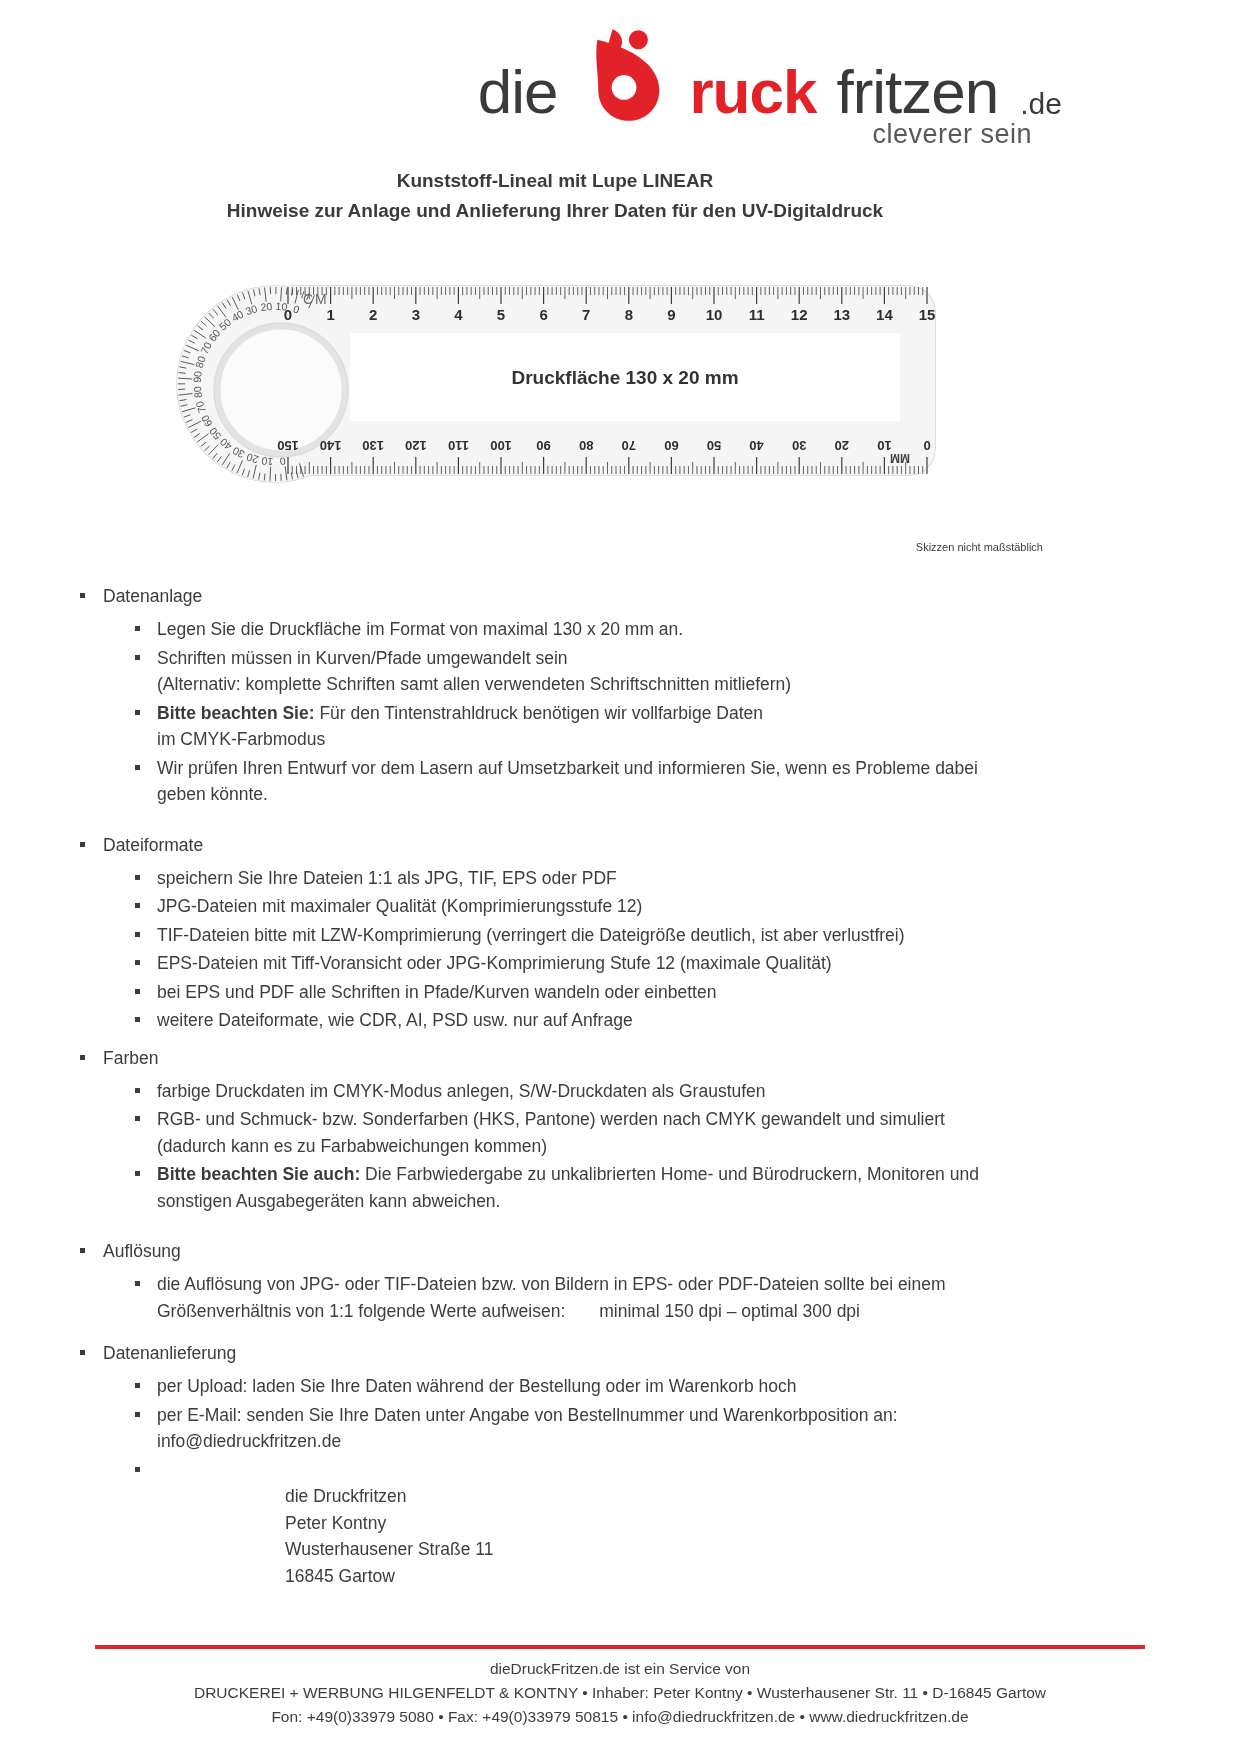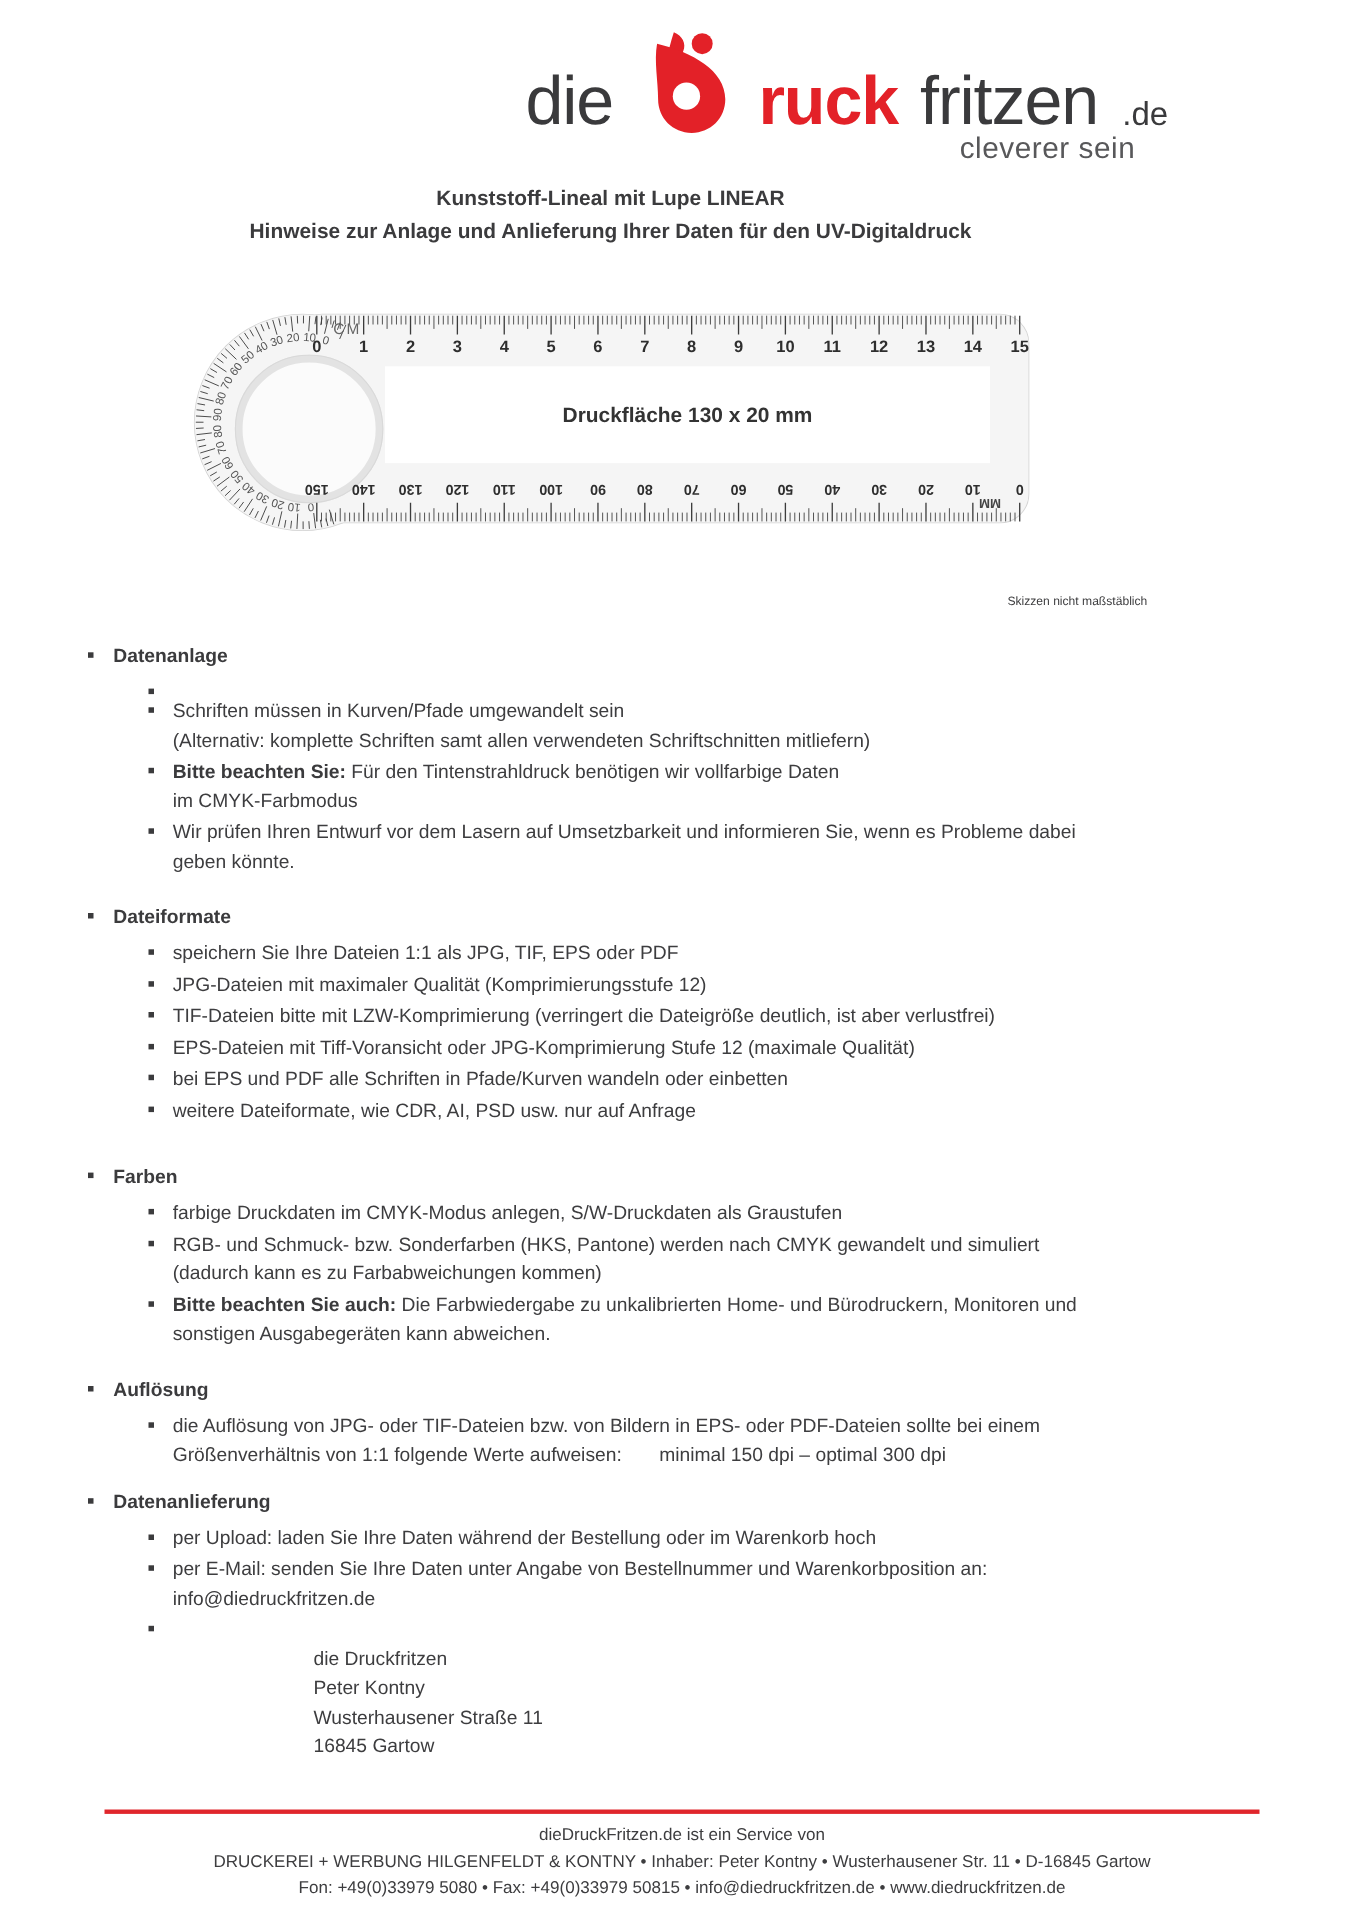--- a/index.html
+++ b/index.html
@@ -16,30 +16,30 @@
   .logo-tld{font-size:30px;color:#3a3a3c;margin:0 0 4px 2px;font-weight:500;}
   .logo-tagline{font-size:27px;color:#58585a;margin-top:-4px;padding-right:30px;letter-spacing:0.5px;}
   
   .title{position:absolute;top:166px;left:0;width:1110px;text-align:center;
          font-size:19px;font-weight:bold;color:#3b3b3d;line-height:30px;}
   
   .ruler{position:absolute;left:155px;top:276px;width:790px;height:210px;}
   .caption{position:absolute;top:541px;right:197px;font-size:11px;color:#3d3d3f;}
   
   .content{position:absolute;top:583px;left:0;width:1240px;}
-  .h1{margin-left:80px;font-size:17.5px;font-weight:bold;line-height:27px;margin-bottom:6px;color:#3b3b3d;}
+  .h1{margin-left:80px;font-size:17.5px;font-weight:normal;line-height:27px;margin-bottom:6px;color:#3b3b3d;}
   .mk1,.mk2{display:inline-block;width:5px;height:5px;background:#3b3b3d;vertical-align:4px;}
   .mk1{margin-right:18px;}
   .li{display:flex;margin:2px 0 2px 135px;}
   .li .mk2{flex:0 0 5px;margin-right:17px;margin-top:10px;}
   .tx{font-size:17.5px;line-height:26.5px;color:#3d3d3f;}
   .tx b{color:#3b3b3d;}
   .ind{padding-left:128px;display:inline-block;}
   #sec-dateiformate{margin-top:24px;}
-  #sec-farben{margin-top:34px;}
+  #sec-farben{margin-top:11px;}
   #sec-aufloesung{margin-top:24px;}
   #sec-datenanlieferung{margin-top:16px;}
   
   .rule{position:absolute;left:95px;width:1050px;top:1645px;height:4px;background:#e0262c;}
   .footer{position:absolute;top:1657px;left:0;width:1240px;text-align:center;
           font-size:15.5px;line-height:24px;color:#3d3d3f;}
 </style>
 </head>
 <body>
 
@@ -499,20 +499,21 @@
       <text x="133" y="173" font-size="13" font-weight="bold" fill="#2e2e2e" text-anchor="middle" transform="rotate(180 133 169)">150</text>
       <text x="745" y="186" font-size="12" font-weight="bold" fill="#444" text-anchor="middle" transform="rotate(180 745 182)">MM</text>
     </svg></div>
 <div class="caption">Skizzen nicht maßstäblich</div>
 
 <main class="content">
     <section class="sec" id="sec-datenanlage">
       <div class="h1"><span class="mk1"></span><span>Datenanlage</span></div>
       <div class="li">
         <span class="mk2"></span>
+        <div class="tx"><span><span>Legen Sie die Druckfläche im Format von maximal 130 x 20 mm an.</span></span></div>
       </div>
       <div class="li">
         <span class="mk2"></span>
         <div class="tx"><span><span>Schriften müssen in Kurven/Pfade umgewandelt sein</span></span><br><span><span>(Alternativ: komplette Schriften samt allen verwendeten Schriftschnitten mitliefern)</span></span></div>
       </div>
       <div class="li">
         <span class="mk2"></span>
         <div class="tx"><span><b>Bitte beachten Sie: </b><span>Für den Tintenstrahldruck benötigen wir vollfarbige Daten</span></span><br><span><span>im CMYK-Farbmodus</span></span></div>
       </div>
       <div class="li">

